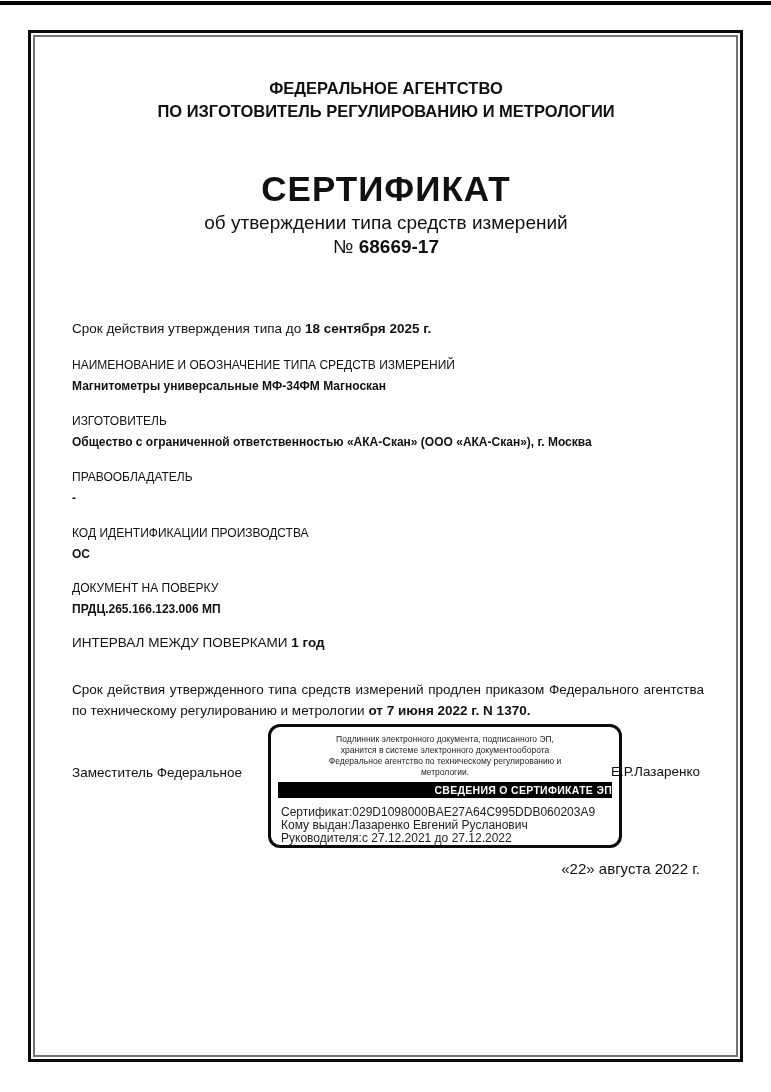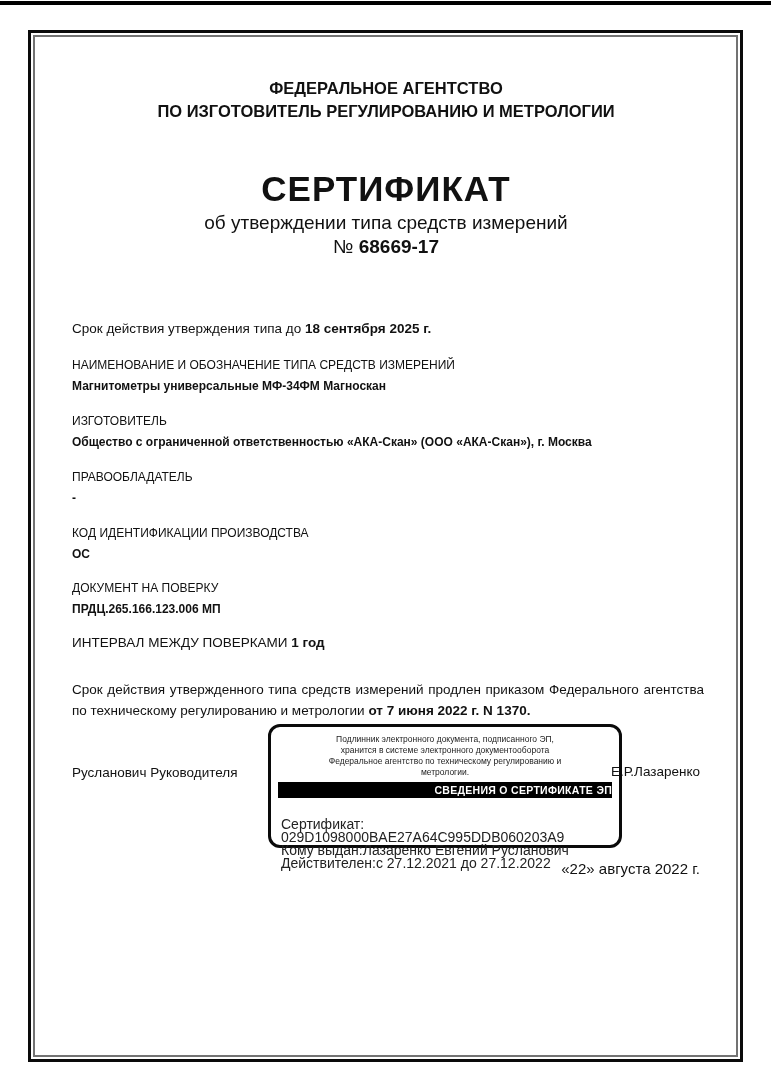--- a/index.html
+++ b/index.html
@@ -40,21 +40,21 @@
   .sig-area{position:relative;margin-top:3px;height:160px;}
   .sig-role{position:absolute;left:0;top:41px;font-size:13.5px;}
   .sig-name{position:absolute;right:0;top:40px;font-size:13.5px;text-align:right;}
 
   .stamp{position:absolute;left:196px;top:0;width:354px;height:124px;
     border:3px solid #0a0a0a;border-radius:12px;box-sizing:border-box;
     background:#fff;padding-top:7px;}
   .stamp-note{font-size:8.5px;line-height:11px;text-align:center;color:#222;}
   .stamp-bar{margin:4px 7px 0 7px;background:#000;color:#fff;text-align:right;
     font-weight:bold;font-size:10.5px;line-height:16px;letter-spacing:0.3px;}
-  .stamp-rows{margin:20px 0 0 10px;font-size:14px;line-height:13px;color:#222;}
+  .stamp-rows{margin:8px 0 0 10px;font-size:12px;line-height:13px;color:#222;}
   .stamp-row-label{display:inline-block;min-width:67px;}
 
   .date-line{position:absolute;right:0;top:136px;font-size:15px;}
 </style>
 </head>
 <body>
 
 <div class="top-rule"></div>
 
 <div class="frame">
@@ -96,34 +96,34 @@
         <div>ДОКУМЕНТ НА ПОВЕРКУ</div>
         <div class="field-value">ПРДЦ.265.166.123.006 МП</div>
       </div>
 
       <div class="interval-line"><span>ИНТЕРВАЛ МЕЖДУ ПОВЕРКАМИ </span><span class="bold">1 год</span></div>
 
       <div class="extension"><span>Срок действия утвержденного типа средств измерений продлен приказом Федерального агентства по техническому регулированию и метрологии </span><span class="bold">от 7 июня 2022 г. N 1370.</span></div>
 
       <div class="sig-area">
 
-        <div class="sig-role">Русланович Руководителя</div>
+        <div class="sig-role">Заместитель Федеральное</div>
 
         <div class="stamp">
           <div class="stamp-note">
             <div>Подлинник электронного документа, подписанного ЭП,</div>
             <div>хранится в системе электронного документооборота</div>
             <div>Федеральное агентство по техническому регулированию и</div>
             <div>метрологии.</div>
           </div>
           <div class="stamp-bar">СВЕДЕНИЯ О СЕРТИФИКАТЕ ЭП</div>
           <div class="stamp-rows">
             <div><span class="stamp-row-label">Сертификат:</span><span>029D1098000BAE27A64C995DDB060203A9</span></div>
             <div><span class="stamp-row-label">Кому выдан:</span><span>Лазаренко Евгений Русланович</span></div>
-            <div><span class="stamp-row-label">Действителен:</span><span>с 27.12.2021 до 27.12.2022</span></div>
+            <div><span class="stamp-row-label">Руководителя:</span><span>с 27.12.2021 до 27.12.2022</span></div>
           </div>
         </div>
 
         <div class="sig-name">Е.Р.Лазаренко</div>
 
         <div class="date-line">«22» августа 2022 г.</div>
       </div>
 
     </div>
   </div>

